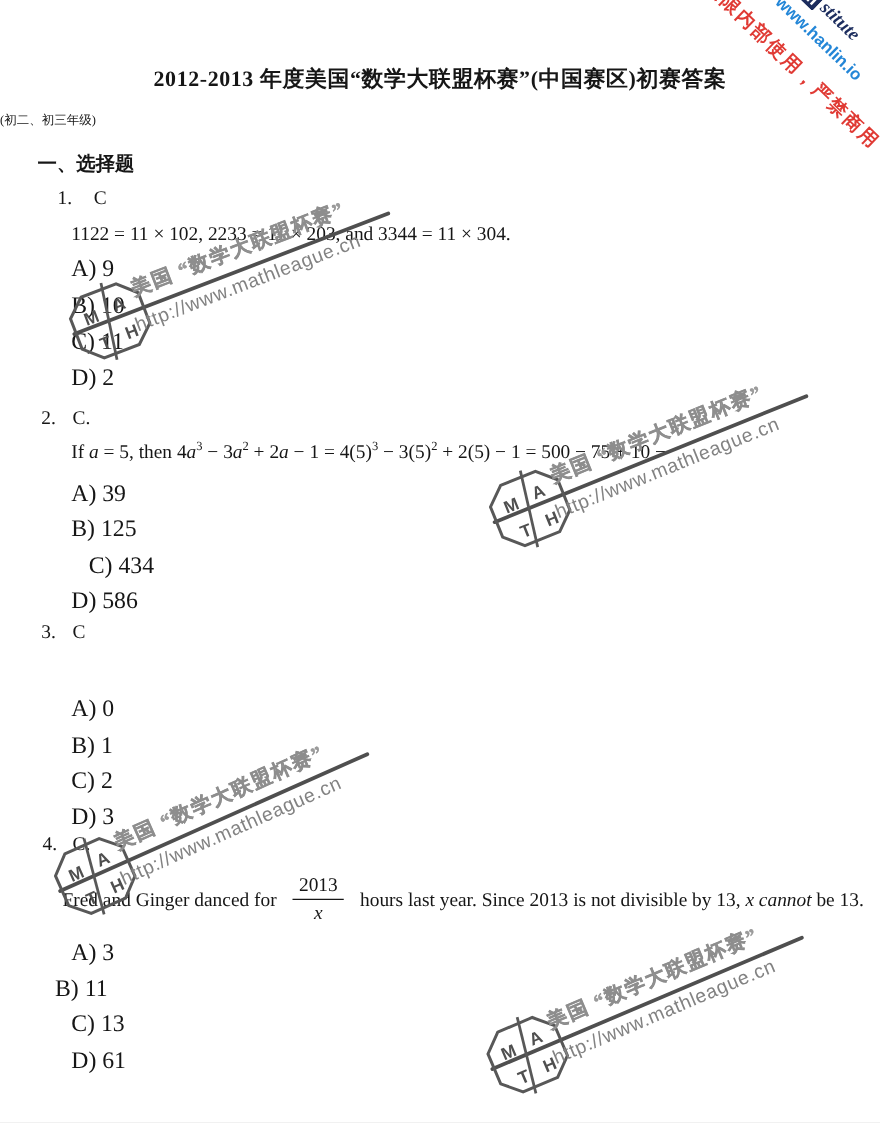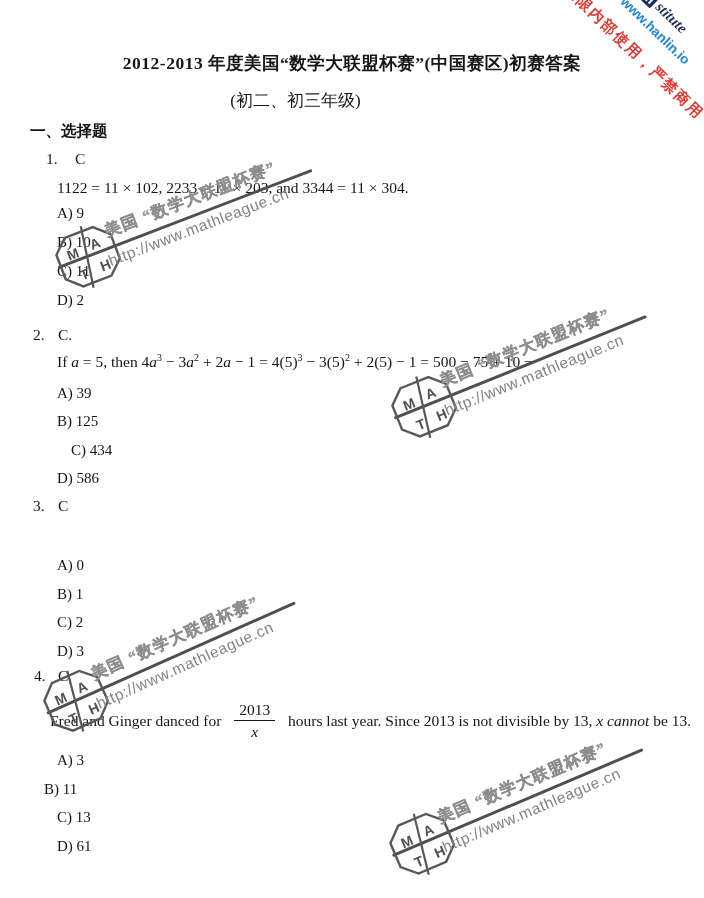--- a/index.html
+++ b/index.html
@@ -1,25 +1,25 @@
 <!DOCTYPE html>
 <html><head>
 <meta charset="utf-8">
 <style>
   html,body{margin:0;padding:0;background:#e8e8e8;}
   .page{position:relative;width:704px;height:898px;background:#ffffff;overflow:hidden;
         font-family:"Liberation Serif", serif;color:#161616;}
   .abs{position:absolute;white-space:nowrap;}
   .title{top:51px;left:0;width:704px;text-align:center;font-size:17.5px;font-weight:bold;letter-spacing:.5px;}
-  .subtitle{top:89px;left:0;width:591px;text-align:center;font-size:17px;}
+  .subtitle{top:89px;left:0;width:591px;font-size:10px;}
   .section{top:121px;left:30px;font-size:15.5px;font-weight:bold;}
   .qnum{font-size:15.5px;}
   .qans{font-size:15.5px;}
   .qstmt{font-size:15.5px;}
-  .qopt{font-size:15px;}
+  .qopt{font-size:19px;}
   sup{font-size:10px;line-height:0;}
   i{font-family:"Liberation Serif", serif;}
   .frac{display:inline-flex;flex-direction:column;align-items:center;vertical-align:middle;
         margin:0 9px;line-height:1.25;position:relative;top:-2px;}
   .fnum{border-bottom:1.4px solid #161616;padding:0 5px 1px 5px;}
   .fden{font-style:italic;padding-top:1px;}
   .stmt4{line-height:48px;}
 
   
   .wm{position:absolute;width:272px;height:112px;transform-origin:34px 55px;z-index:6;pointer-events:none;}

